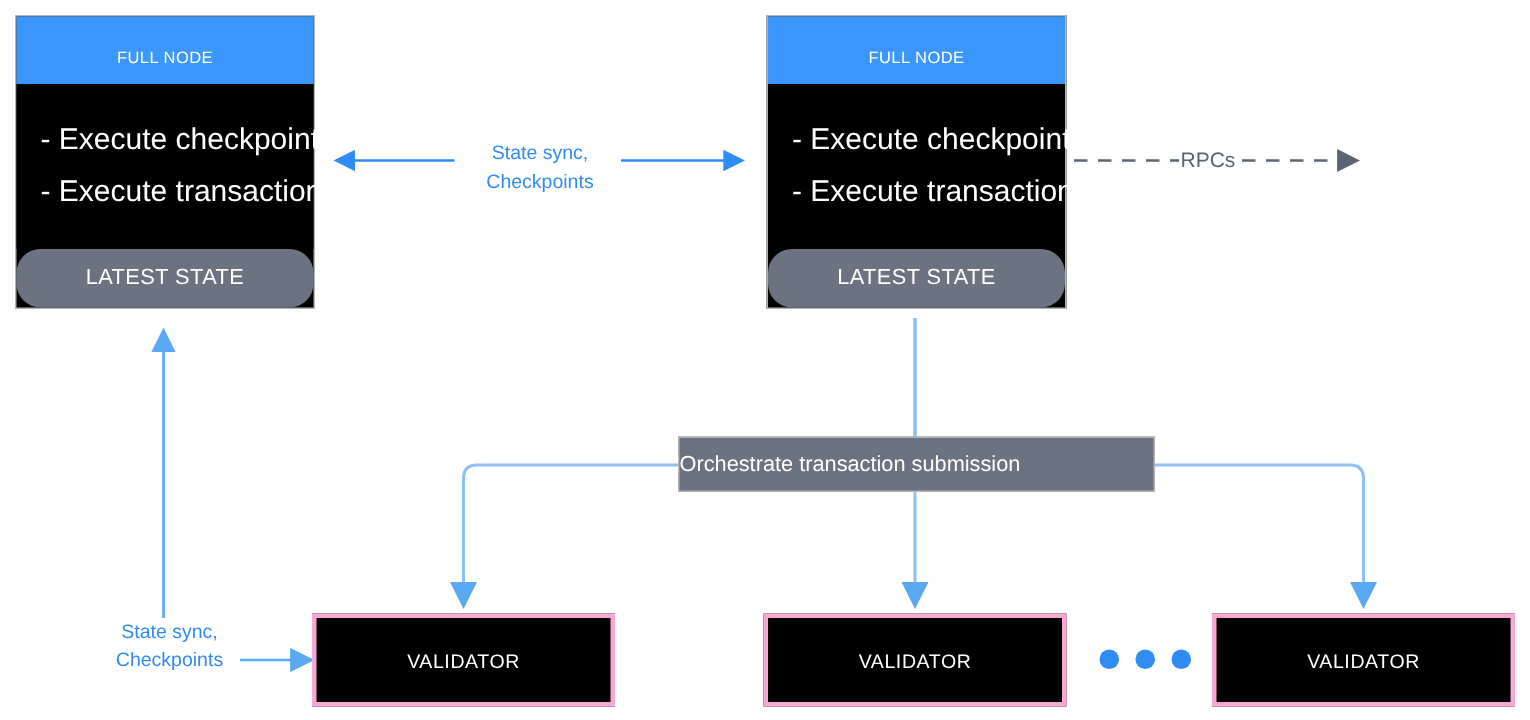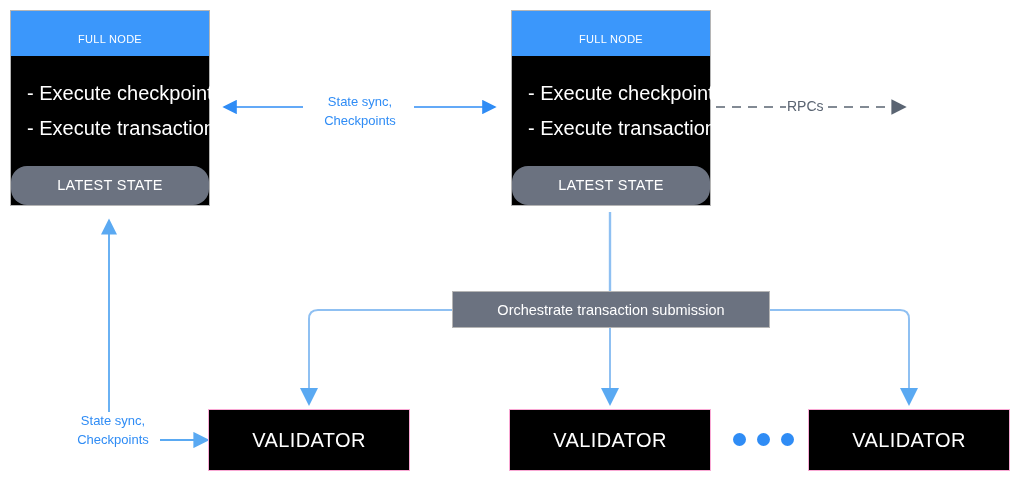--- a/index.html
+++ b/index.html
@@ -64,47 +64,46 @@
 
   #fullnode-left  { left: 10px;  top: 10px; }
   #fullnode-right { left: 511px; top: 10px; }
 
   
   .validator {
     position: absolute;
     width: 202px;
     height: 62px;
     background: #000000;
-    border: 1px solid #f9a8d4;
+    border: 3px solid #f9a8d4;
     box-sizing: border-box;
     color: #ffffff;
     display: flex;
     align-items: center;
     justify-content: center;
-    font-size: 20px;
+    font-size: 13px;
     letter-spacing: 0.4px;
   }
   #validator-1 { left: 208px; top: 409px; }
   #validator-2 { left: 509px; top: 409px; }
   #validator-3 { left: 808px; top: 409px; }
 
   
   #orchestrate-box {
     position: absolute;
     left: 452px;
     top: 291px;
     width: 318px;
     height: 37px;
     background: #6b7280;
     border: 1px solid #b5b5b5;
     box-sizing: border-box;
     color: #ffffff;
     display: flex;
     align-items: center;
-    justify-content: center;
     font-size: 14.5px;
   }
 
   
   .label {
     position: absolute;
     color: #2f8cf5;
     font-size: 13px;
     line-height: 19px;
     text-align: center;

